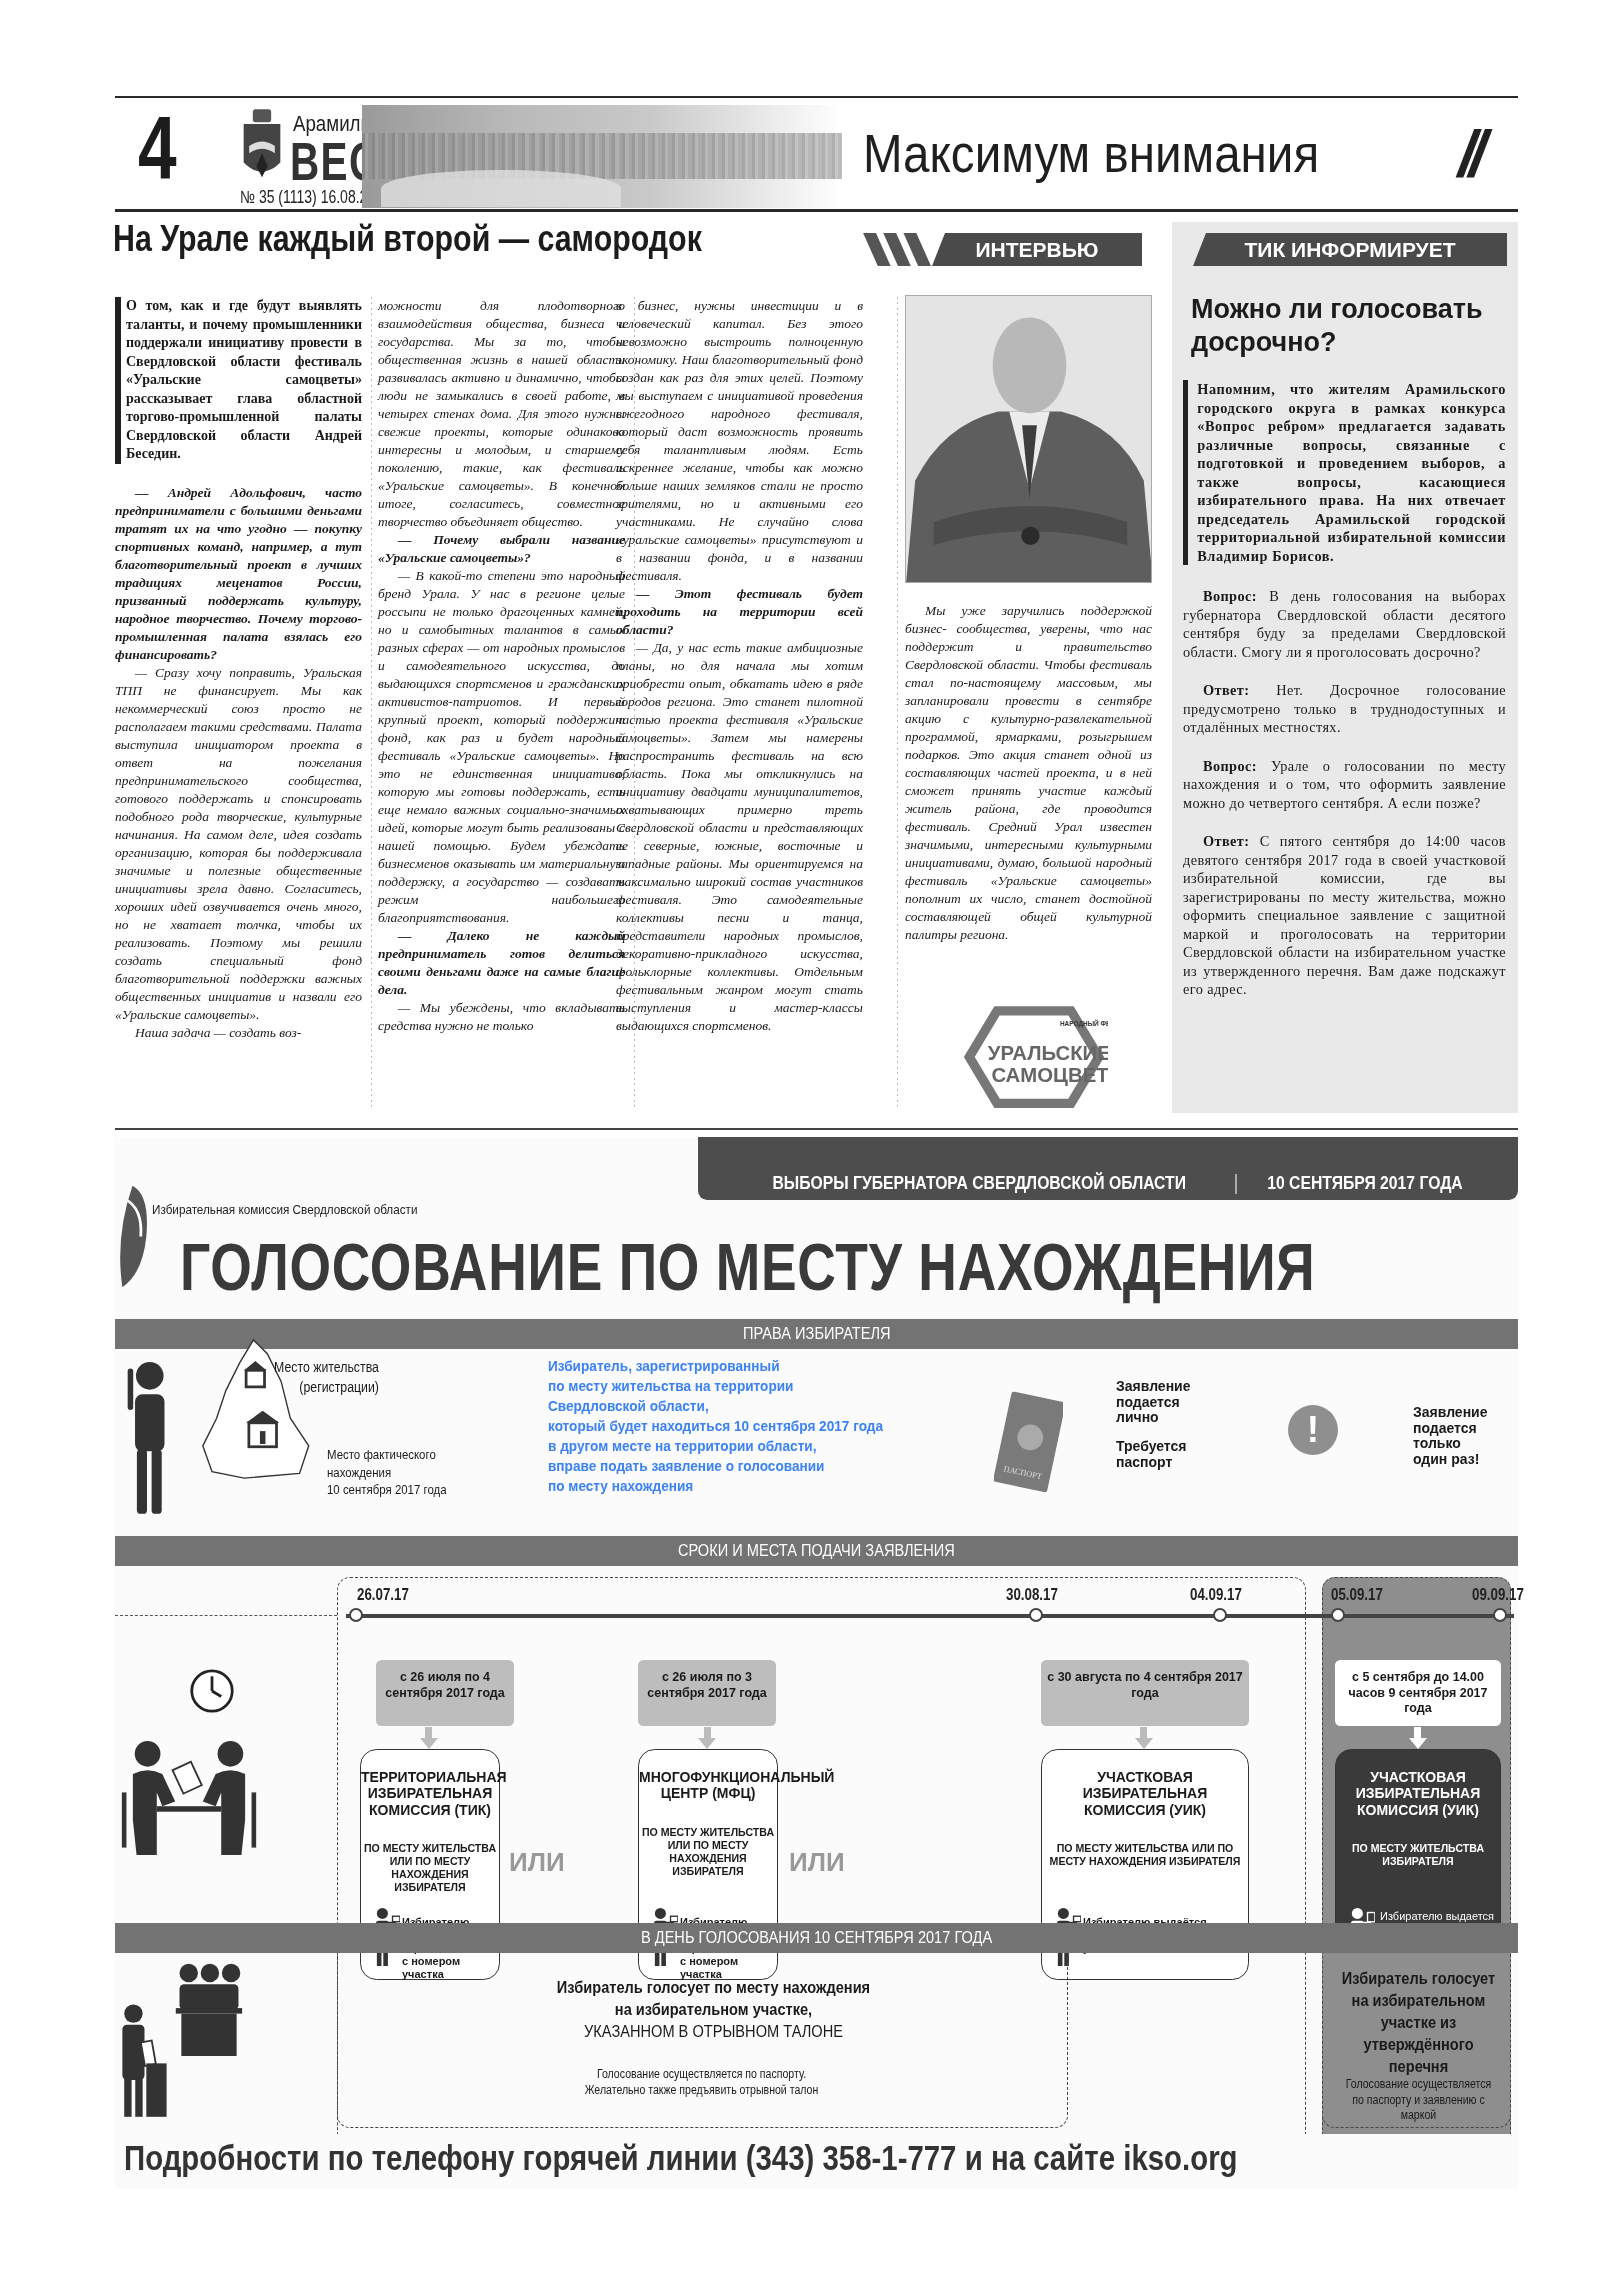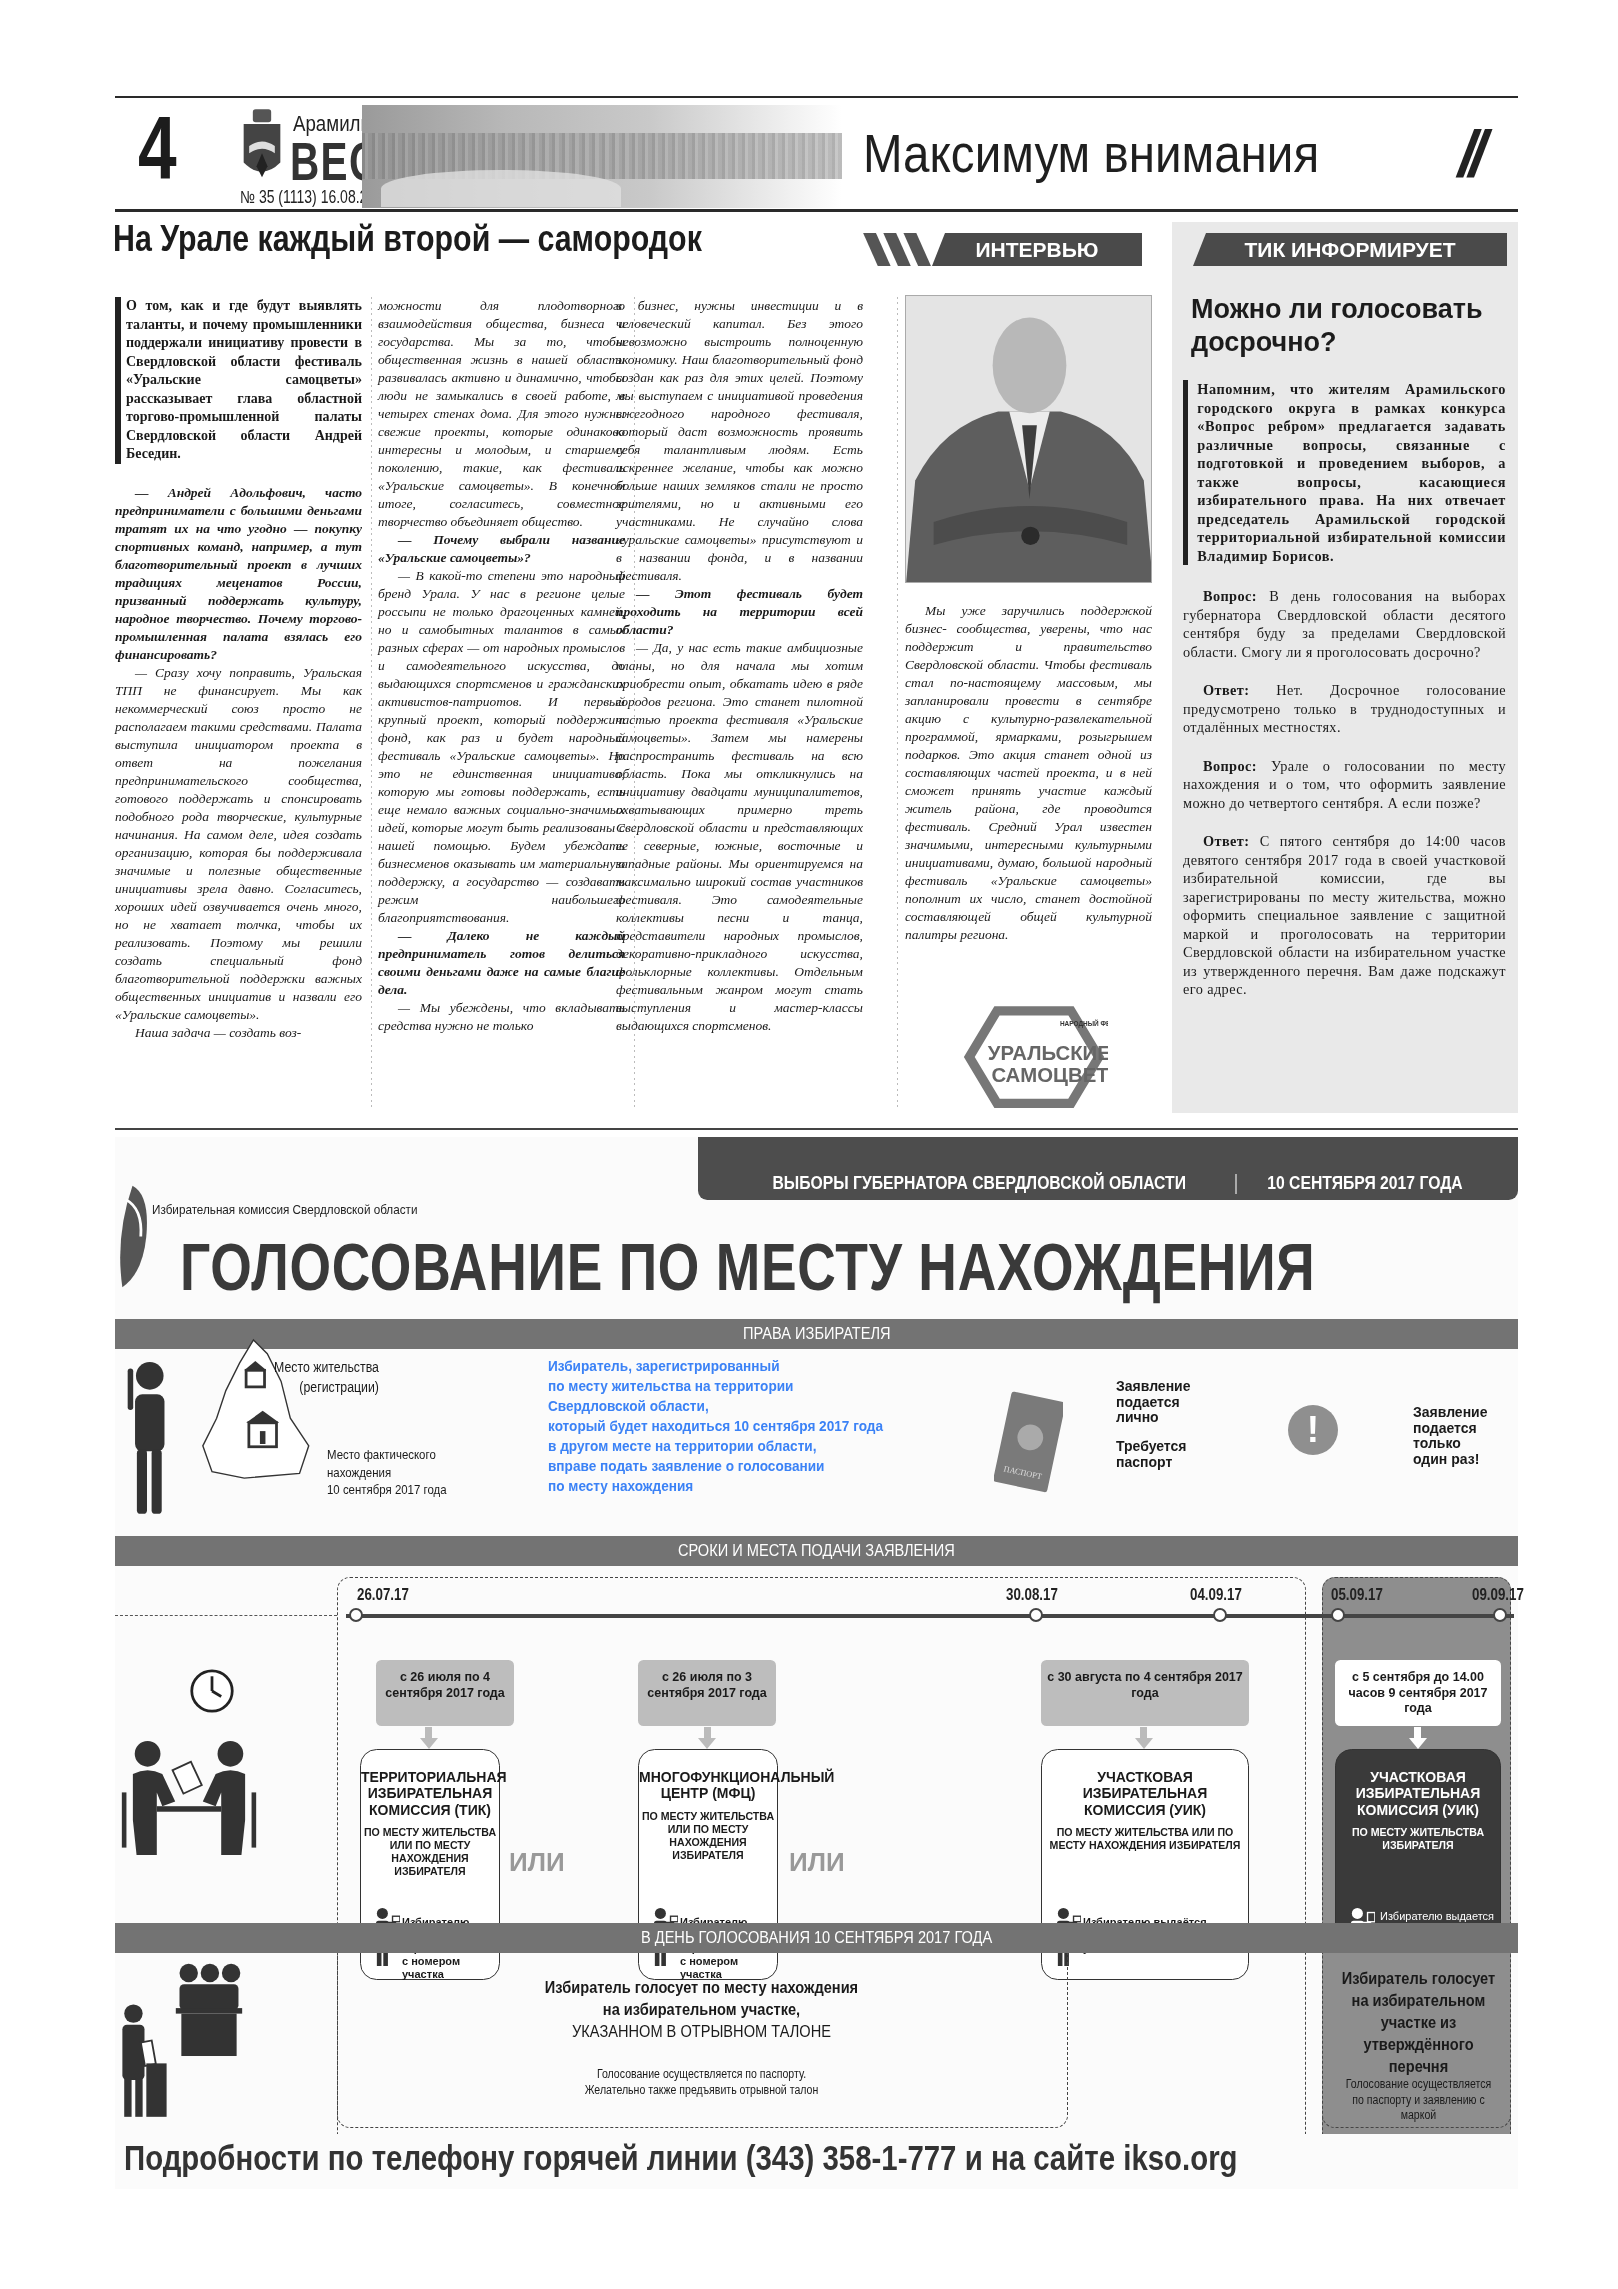--- a/index.html
+++ b/index.html
@@ -77,21 +77,21 @@
   .tl-line { position: absolute; height: 3.7px; background: #444; }
   .tl-dot { position: absolute; width: 14px; height: 14px; border-radius: 50%; background: #fff; border: 2.8px solid #444; }
   .tl-date { position: absolute; font-size: 15.7px; font-weight: bold; transform: scaleX(0.85); transform-origin: left; color: #222; }
   .period { position: absolute; width: 138px; height: 66px; background: #bdbdbd; border-radius: 5.5px; text-align: center; font-size: 12.5px; font-weight: bold; line-height: 15.7px; padding-top: 10px; }
   .period.white { background: #fff; }
   .arrow-down { position: absolute; width: 0; height: 0; border-left: 9.2px solid transparent; border-right: 9.2px solid transparent; border-top: 11px solid #bbb; }
   .arrow-stem { position: absolute; width: 7.4px; height: 11px; background: #bbb; }
   .place { position: absolute; width: 140px; height: 231px; border: 1.4px solid #333; border-radius: 16.6px; background: #fff; text-align: center; }
   .place.dark { background: #3a3a3a; color: #fff; border-color: #333; }
   .place .pname { font-size: 14px; font-weight: bold; line-height: 16.6px; margin-top: 18.5px; }
-  .place .psub { font-size: 10.6px; line-height: 13px; margin-top: 8px; font-weight: bold; }
+  .place .psub { font-size: 10.6px; line-height: 13px; margin-top: 24px; font-weight: bold; }
   .place .ptalon { position: absolute; left: 41px; top: 166px; font-size: 11px; line-height: 13px; font-weight: bold; text-align: left; }
   .place.dark .ptalon { font-weight: normal; left: 44px; top: 160px; }
   .mini-person { position: absolute; left: 13px; top: 157px; width: 26px; height: 59px; }
   .ili { position: absolute; font-size: 26px; font-weight: bold; color: #999; }
   .clock { position: absolute; left: 74px; top: 102px; width: 46px; height: 46px; }
   .meeting { position: absolute; left: 4.6px; top: 171px; width: 138px; height: 120px; }
   .vote-dashed { position: absolute; border: 1.8px dashed #444; border-radius: 0 0 13px 13px; border-top: none; }
   .vote-text { position: absolute; text-align: center; font-size: 16.6px; font-weight: bold; line-height: 22px; }
   .vote-text div { transform: scaleX(0.88); }
   .vote-note { position: absolute; text-align: center; font-size: 12px; line-height: 15.7px; }
@@ -370,21 +370,21 @@
     <rect x="72" y="58" width="60" height="46" fill="#333"></rect>
     <circle cx="20" cy="58" r="10" fill="#333"></circle>
     <rect x="8" y="70" width="24" height="60" rx="5" fill="#333"></rect>
     <rect x="30" y="88" width="12" height="26" fill="#fff" stroke="#333" stroke-width="2" transform="rotate(-10 36 100)"></rect>
     <rect x="10" y="128" width="8" height="42" fill="#333"></rect>
       <rect x="22" y="128" width="8" height="42" fill="#333"></rect>
     <rect x="34" y="112" width="22" height="58" fill="#333"></rect>
   </svg>
   <div class="vote-dashed" style="left:222px;top:816px;width:731px;height:175px;"></div>
   <div class="vote-dashed" style="left:1207px;top:816px;width:189px;height:175px;background:#8e8e8e;"></div>
-  <div class="vote-text" style="left:314px;top:840px;width:545px;">
+  <div class="vote-text" style="left:326px;top:840px;width:545px;">
     <div>Избиратель голосует по месту нахождения</div>
     <div>на избирательном участке,</div>
     <div style="font-weight:normal;">УКАЗАННОМ В ОТРЫВНОМ ТАЛОНЕ</div>
   </div>
   <div class="vote-note" style="left:314px;top:930px;width:545px;">
     <div>Голосование осуществляется по паспорту.</div>
     <div>Желательно также предъявить отрывной талон</div>
   </div>
   <div class="vote-text" style="left:1211px;top:831px;width:185px;color:#1a1a1a;">
     <div>Избиратель голосует</div>

